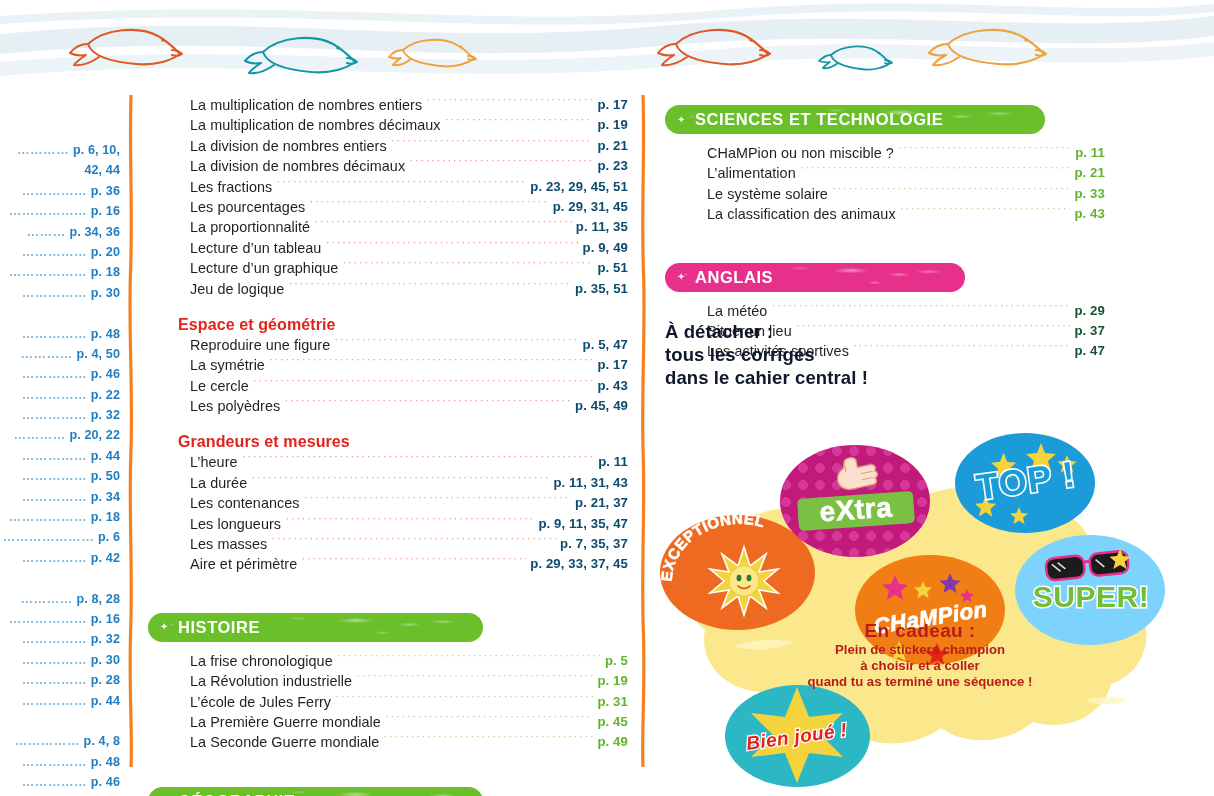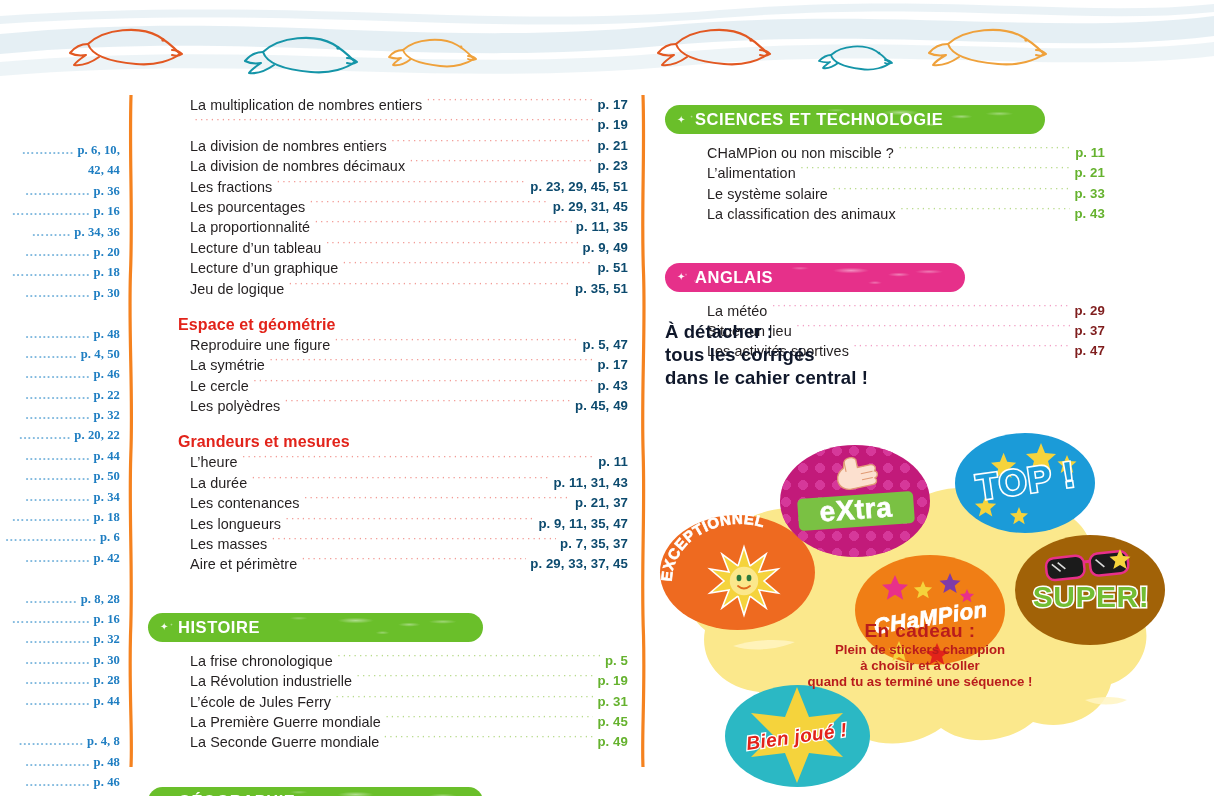--- a/index.html
+++ b/index.html
@@ -19,21 +19,21 @@
   .page { position:absolute; left:0; top:0; width:1214px; height:796px; }
 
   .divider { position:absolute; width:6px; }
   .divider svg { display:block; }
 
   
   .col-left { position:absolute; left:0; top:95px; width:126px; }
   .lrow {
     font-size:12.6px; font-weight:bold; text-align:right;
     letter-spacing:.1px; white-space:nowrap; height:20.4px; line-height:20.4px;
-    padding-right:6px; overflow:hidden;font-family:Liberation Serif, serif;
+    padding-right:6px; overflow:hidden;
   }
   .lrow .dots { font-weight:bold; letter-spacing:.5px; }
   .lrow.blue { color:#1F7EC2; }
   .lrow.blue .dots { color:#7FB8DE; }
   .lgap { height:20.4px; }
 
   
   .col-mid  { position:absolute; left:148px; top:95px; width:480px; }
   .col-right{ position:absolute; left:665px; top:105px; width:440px; }
 
@@ -47,21 +47,21 @@
     flex:1 1 auto; margin:0 4px; overflow:hidden; position:relative; top:-3px;
     font-size:13px; letter-spacing:1.1px; line-height:1;
   }
   .entry .pg { flex:0 0 auto; font-weight:bold; font-size:13.2px; letter-spacing:.1px; }
 
   .entry.red .fill { color:#F29B96; }
   .entry.red .pg   { color:#0c4a6e; }
   .entry.green .fill { color:#B8DB8C; }
   .entry.green .pg   { color:#65B22E; }
   .entry.pink .fill { color:#F2A0C6; }
-  .entry.pink .pg   { color:#7f1d1d; }
+  .entry.pink .pg   { color:#14532d; }
 
   .subhead {
     font-size:16px; font-weight:bold; color:#E2231A;
     margin-top:17px; margin-bottom:1px; letter-spacing:.1px;margin-left:30px;
   }
 
   
   .badge { position:relative; height:29px; display:flex; align-items:center; }
   .badge .bg { position:absolute; inset:0; border-radius:15px; }
   .badge.green .bg { background:#6ABF2A; }
@@ -97,21 +97,21 @@
   .stickers { position:absolute; left:655px; top:430px; width:540px; height:340px; }
   .st { position:absolute; border-radius:50%; display:flex; align-items:center; justify-content:center; }
 
   .s-extra { left:125px; top:15px;  width:150px; height:112px; background:#C21A7A; }
   .s-extra .dotgrid { position:absolute; inset:0; border-radius:50%;
      background-image: radial-gradient(circle 5px at 6px 6px, #D6389A 96%, transparent 100%);
      background-size:17px 17px; }
   .s-top   { left:300px; top:3px;   width:140px; height:100px; background:#1B9BD8; }
   .s-exc   { left:5px;   top:85px;  width:155px; height:115px; background:#EE6A20; }
   .s-champ { left:200px; top:125px; width:150px; height:110px; background:#F07E15; }
-  .s-super { left:360px; top:105px; width:150px; height:110px; background:#a16207; }
+  .s-super { left:360px; top:105px; width:150px; height:110px; background:#7dd3fc; }
   .s-bien  { left:70px;  top:255px; width:145px; height:102px; background:#2BB8C4; }
 
   .cadeau { position:absolute; left:85px; top:190px; width:360px; text-align:center;
             color:#b91c1c; font-weight:bold; }
   .cadeau .c1 { font-size:19px; letter-spacing:.4px; }
   .cadeau .c2 { font-size:13.2px; line-height:16px; }
 
   .arcw { position:absolute; left:0; top:0; width:100%; height:100%; }
 </style>
 </head>
@@ -232,20 +232,21 @@
 
   <div class="col-mid">
 
     <div>
       <div class="entry red">
           <span class="title">La multiplication de nombres entiers</span>
           <span class="fill">························································································</span>
           <span class="pg">p. 17</span>
         </div>
       <div class="entry red">
+          <span class="title">La multiplication de nombres décimaux</span>
           <span class="fill">························································································</span>
           <span class="pg">p. 19</span>
         </div>
       <div class="entry red">
           <span class="title">La division de nombres entiers</span>
           <span class="fill">························································································</span>
           <span class="pg">p. 21</span>
         </div>
       <div class="entry red">
           <span class="title">La division de nombres décimaux</span>

